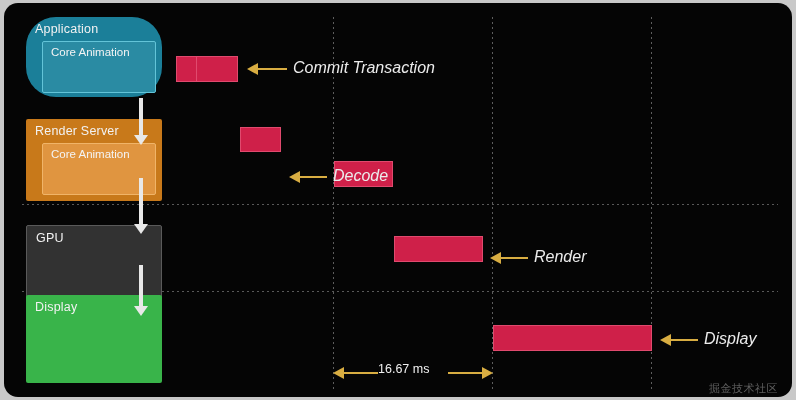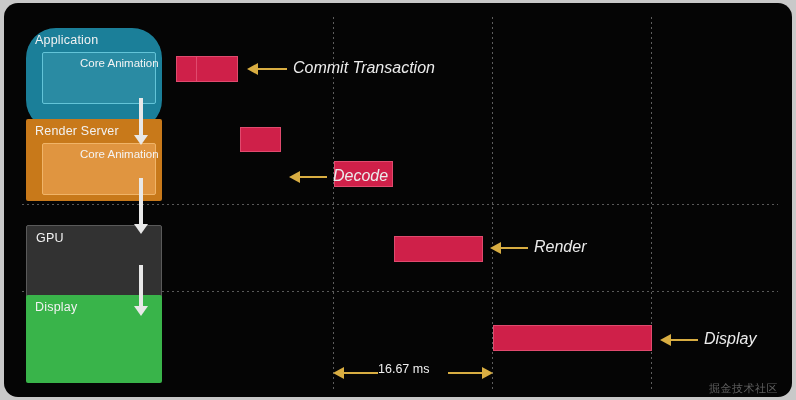--- a/index.html
+++ b/index.html
@@ -72,24 +72,23 @@
     box-sizing: border-box;
     border-radius: 2px;
   }
   .inner-label {
     position: absolute;
     left: 8px;
     top: 4px;
     font-size: 11.5px;
     color: #f4f4f4;
     white-space: nowrap;
-    margin-left: 29px;
-  }
-
-  #lane-app      { top: 25px;  height: 102px; background: #1b7f99; border-radius: 30px; }
+  }
+
+  #lane-app      { top: 14px;  height: 80px; background: #1b7f99; border-radius: 30px; }
   #lane-app .inner-box   { background: #2a8ba3; border: 1px solid #63c4d8; }
   #lane-render   { top: 116px; height: 82px; background: #c8791a; padding-left: 16px; }
   #lane-render .inner-box{ background: #e09540; border: 1px solid #f0b468; }
   #lane-gpu      { top: 222px; height: 79px; background: #323232; border: 1px solid #5a5a5a; }
   #lane-display  { top: 292px; height: 88px; background: #39b44a; }
 
   
   .flow {
     position: absolute;
     left: 135px;
@@ -224,21 +223,21 @@
       <span class="txt" style="left:46px;">Commit Transaction</span>
     </div>
 
     <div class="callout" style="left:285px; top:130px; width:110px;margin-top:36px;">
       <span class="head"></span>
       <span class="line" style="width:28px;"></span>
       <span class="txt" style="left:44px;">Decode</span>
     </div>
 
 
-    <div class="callout" style="left:486px; top:237px; width:110px;">
+    <div class="callout" style="left:486px; top:247px; width:110px;">
       <span class="head"></span>
       <span class="line" style="width:28px;"></span>
       <span class="txt" style="left:44px;">Render</span>
     </div>
 
     <div class="callout" style="left:656px; top:329px; width:110px;">
       <span class="head"></span>
       <span class="line" style="width:28px;"></span>
       <span class="txt" style="left:44px;">Display</span>
     </div>

